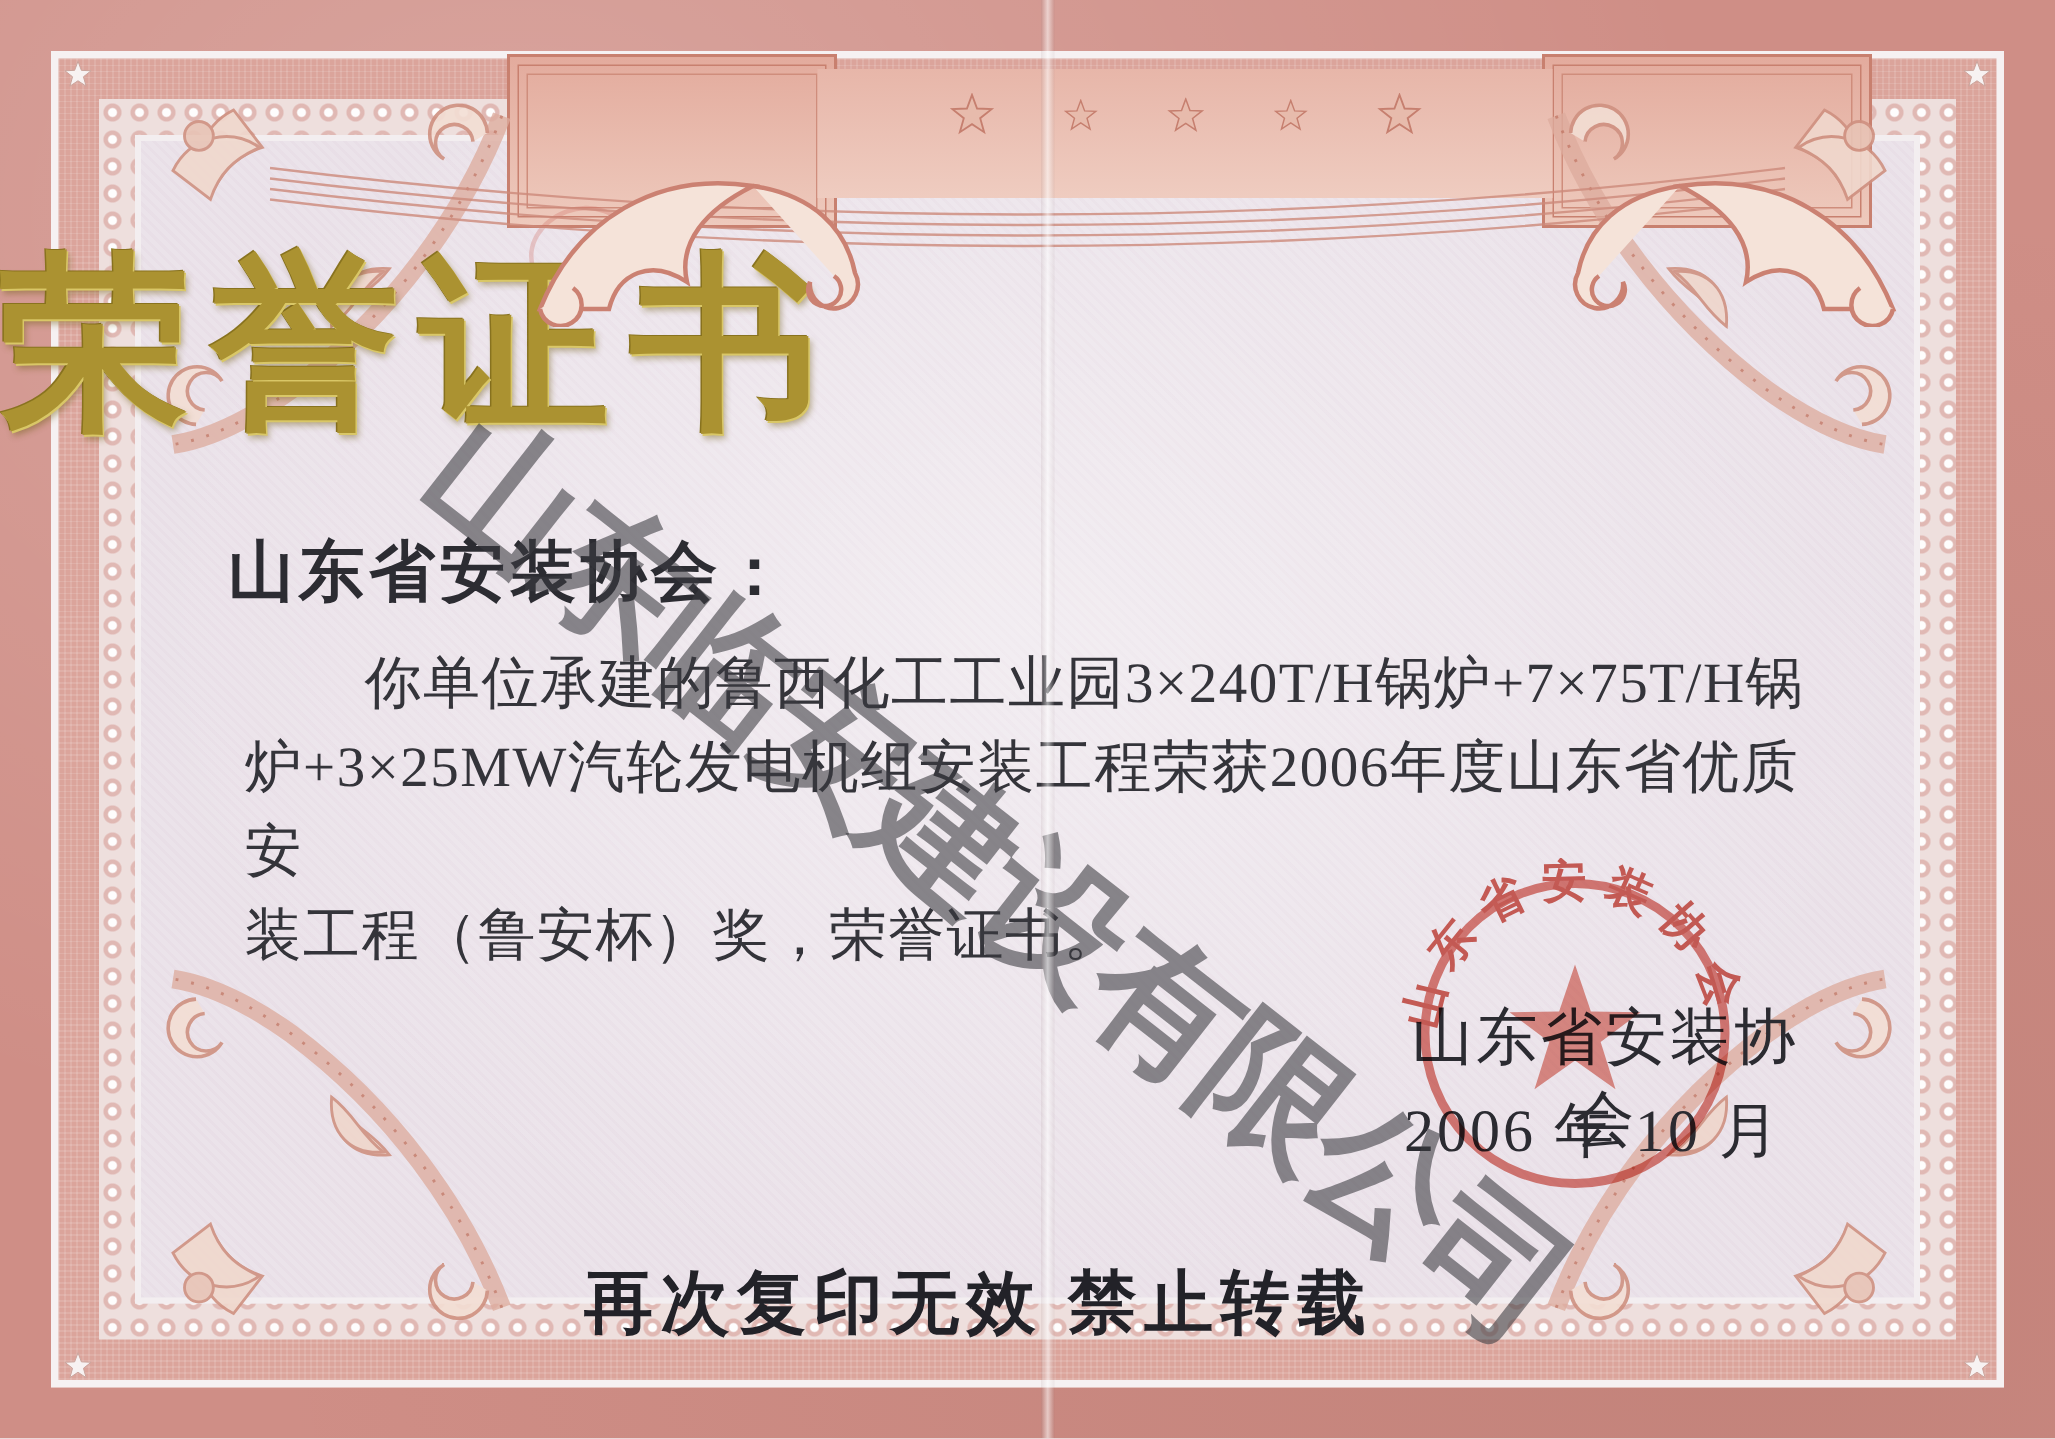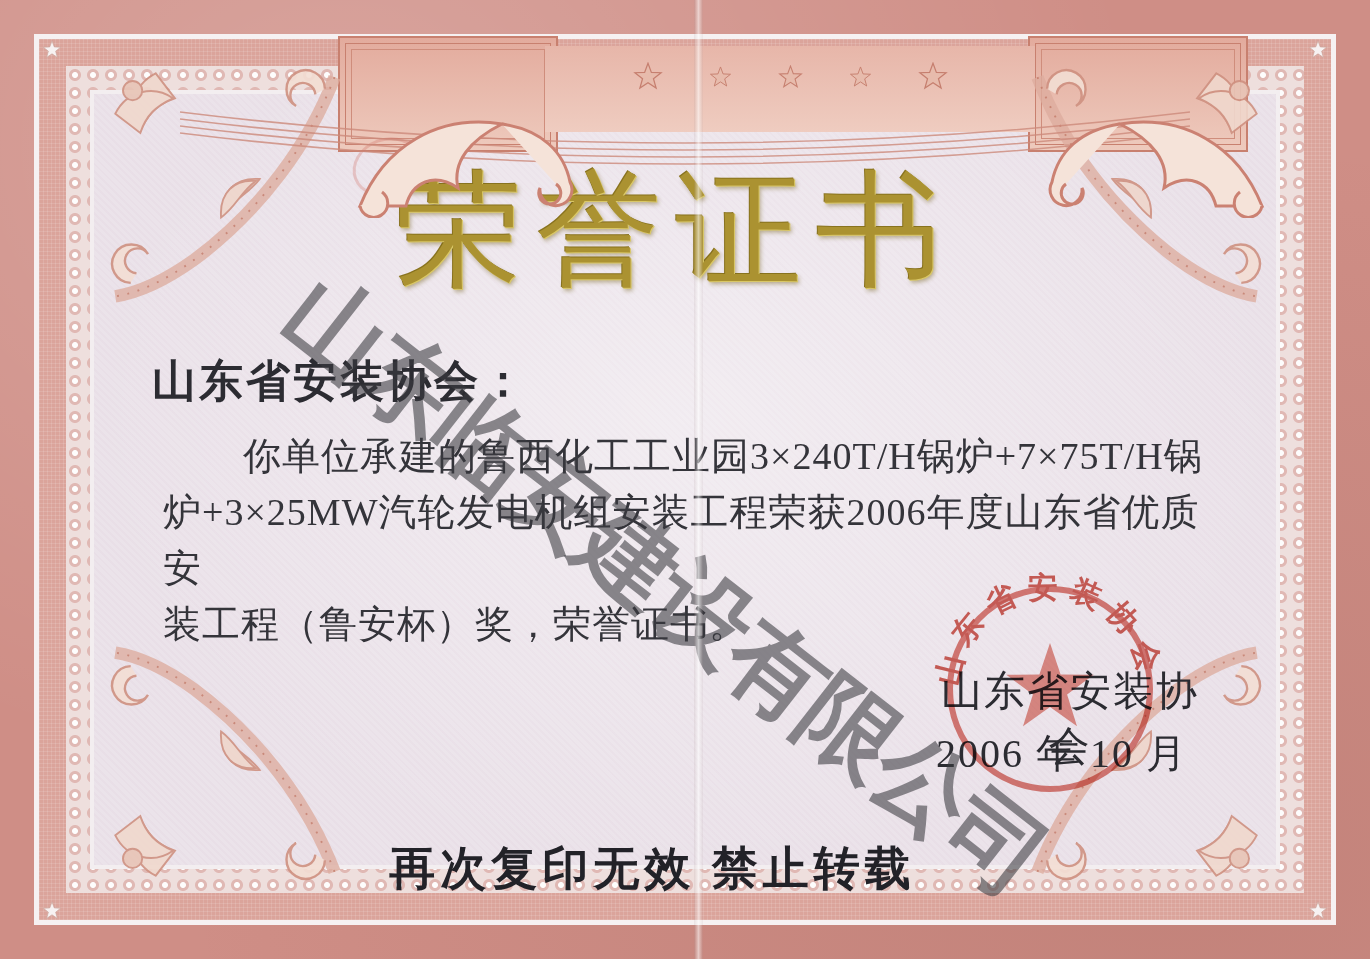--- a/index.html
+++ b/index.html
@@ -38,22 +38,22 @@
   .scroll-left{left:350px;} .scroll-right{left:1042px;transform:scaleX(-1);}
 
   
   .flourish{position:absolute;width:250px;height:250px;z-index:1;opacity:.9;}
   .fl-tl{left:98px;top:56px;}
   .fl-tr{right:96px;top:56px;transform:scaleX(-1);}
   .fl-bl{left:98px;bottom:66px;transform:scaleY(-1);}
   .fl-br{right:96px;bottom:66px;transform:scale(-1,-1);}
 
   
-  .title{position:absolute;left:0;right:0;top:162px;z-index:2;text-align:center;padding-right:19px;
-        font-size:126px;font-weight:400;letter-spacing:14px;line-height:1.1;color:#ab9231;
+  .title{position:absolute;left:0;right:0;top:162px;z-index:2;text-align:left;padding-right:19px;
+        font-size:126px;font-weight:700;letter-spacing:14px;line-height:1.1;color:#ab9231;
         text-shadow:1px 1px 0 #d9c767, 2px 3px 4px rgba(110,90,20,.45), -1px -1px 0 #8a7420;}
   .recipient{position:absolute;left:152px;top:352px;z-index:2;
         font-family:"Liberation Sans","DejaVu Sans",sans-serif;
         font-size:44px;font-weight:700;color:#2c2c32;letter-spacing:3px;}
   .body-text{position:absolute;left:163px;top:428px;width:1060px;z-index:2;
         font-size:38px;color:#34343a;line-height:56px;letter-spacing:1px;}
   .body-line-1{text-indent:80px;}
   .issuer{position:absolute;left:920px;top:664px;width:300px;z-index:2;text-align:center;
         font-size:41px;color:#2b2b31;letter-spacing:2px;}
   .date{position:absolute;left:912px;top:726px;width:300px;z-index:2;text-align:center;

